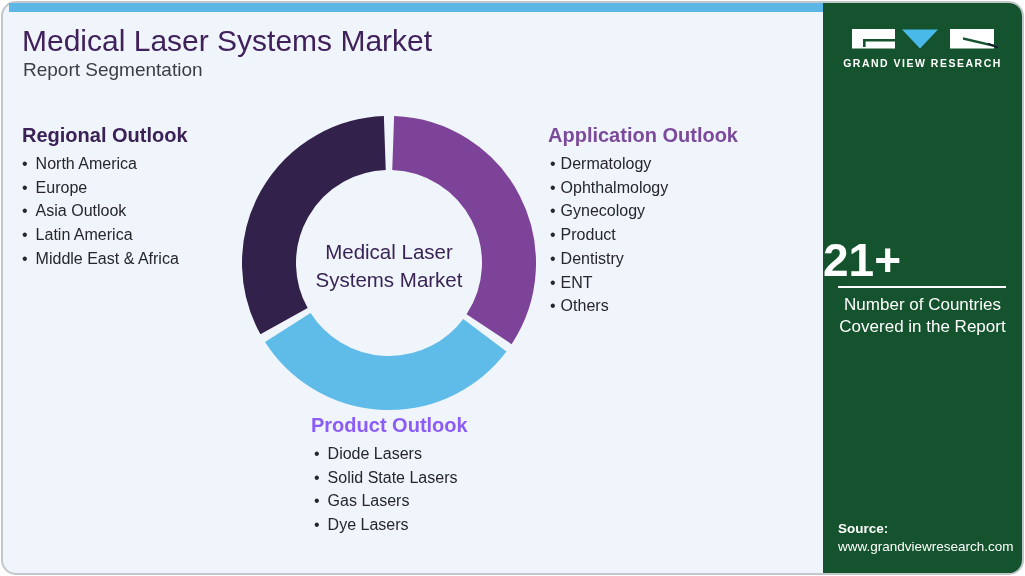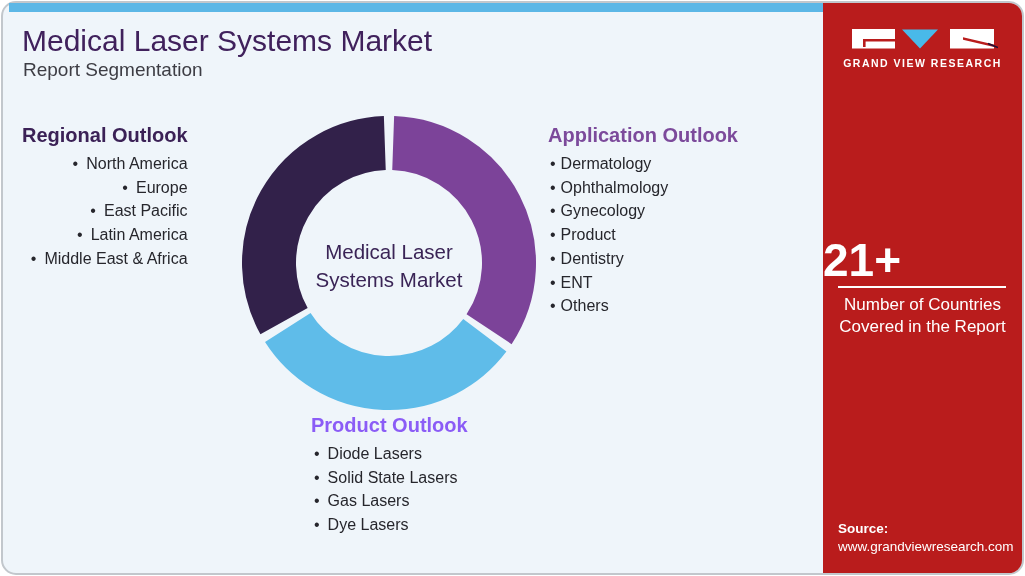--- a/index.html
+++ b/index.html
@@ -19,21 +19,21 @@
   }
   .page-title {
     position:absolute; left:22px; top:24px;
     font-size:30px; font-weight:normal; color:#40215c; letter-spacing:0px;
   }
   .page-subtitle {
     position:absolute; left:23px; top:59px;
     font-size:19px; color:#3d3d44;
   }
   .section-heading { font-size:20px; font-weight:bold; }
-  .regional { position:absolute; left:22px; top:124px;text-align:right; }
+  .regional { position:absolute; left:22px; top:124px; }
   .regional .section-heading { color:#3b2156; }
   .application { position:absolute; left:548px; top:124px; }
   .application .section-heading { color:#7c4a9b; }
   .product { position:absolute; left:311px; top:414px; }
   .product .section-heading { color:#8b5cf6; }
   ul.bullets { list-style:none; margin-top:5px; }
   ul.bullets li {
     font-size:16px; line-height:23.7px; color:#26262c; white-space:nowrap;
   }
   ul.bullets li::before { content:"•"; margin-right:8px; }
@@ -42,21 +42,21 @@
   .product ul.bullets { margin-left:3px; }
 
   .donut-wrap { position:absolute; left:239px; top:113px; width:300px; height:300px; }
   .donut-center-label {
     position:absolute; left:279px; top:238px; width:220px;
     text-align:center; font-size:20.5px; line-height:27.5px; color:#3a2456;
   }
 
   .sidebar {
     position:absolute; left:823px; top:3px; width:199px; height:570px;
-    background:#b91c1c; border-radius:0 13px 13px 0; color:#ffffff;
+    background:#14532d; border-radius:0 13px 13px 0; color:#ffffff;
   }
   .logo { position:absolute; left:27px; top:26px; width:148px; height:20px; }
   .logo-text {
     position:absolute; left:0; right:0; top:54px; text-align:center;
     font-size:10.5px; font-weight:bold; letter-spacing:1.5px; color:#ffffff;
     white-space:nowrap;
   }
   .stat-value {
     position:absolute; left:0; right:0; top:230px; text-align:left;
     font-size:46px; font-weight:bold; color:#ffffff;
@@ -80,21 +80,21 @@
 <div class="topbar"></div>
 
 <div class="page-title">Medical Laser Systems Market</div>
 <div class="page-subtitle">Report Segmentation</div>
 
 <div class="regional">
   <div class="section-heading">Regional Outlook</div>
   <ul class="bullets">
       <li>North America</li>
       <li>Europe</li>
-      <li>East Pacific</li>
+      <li>Asia Outlook</li>
       <li>Latin America</li>
       <li>Middle East &amp; Africa</li>
     </ul>
 </div>
 
 <div class="application">
   <div class="section-heading">Application Outlook</div>
   <ul class="bullets">
       <li>Dermatology</li>
       <li>Ophthalmology</li>

